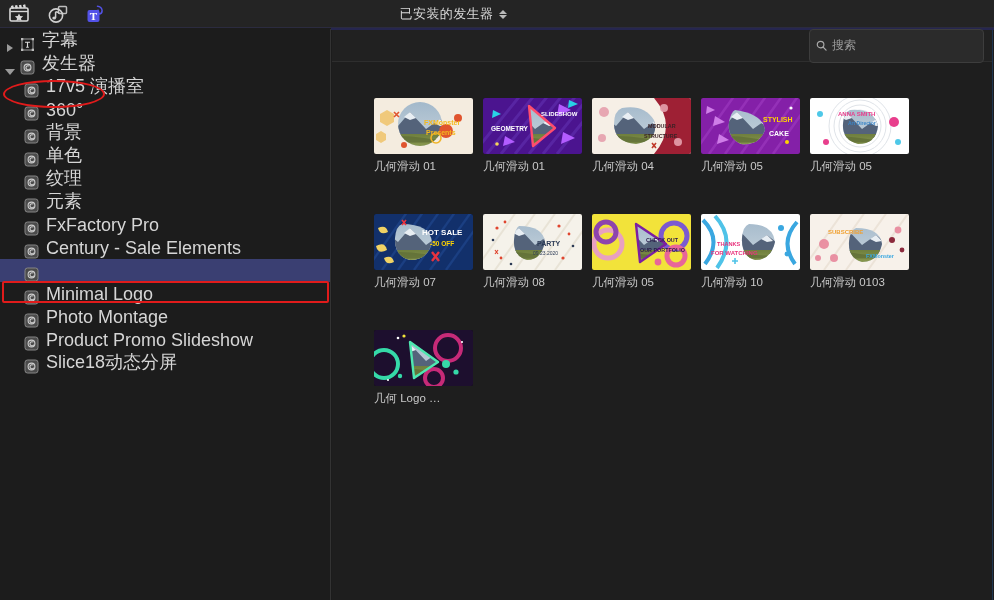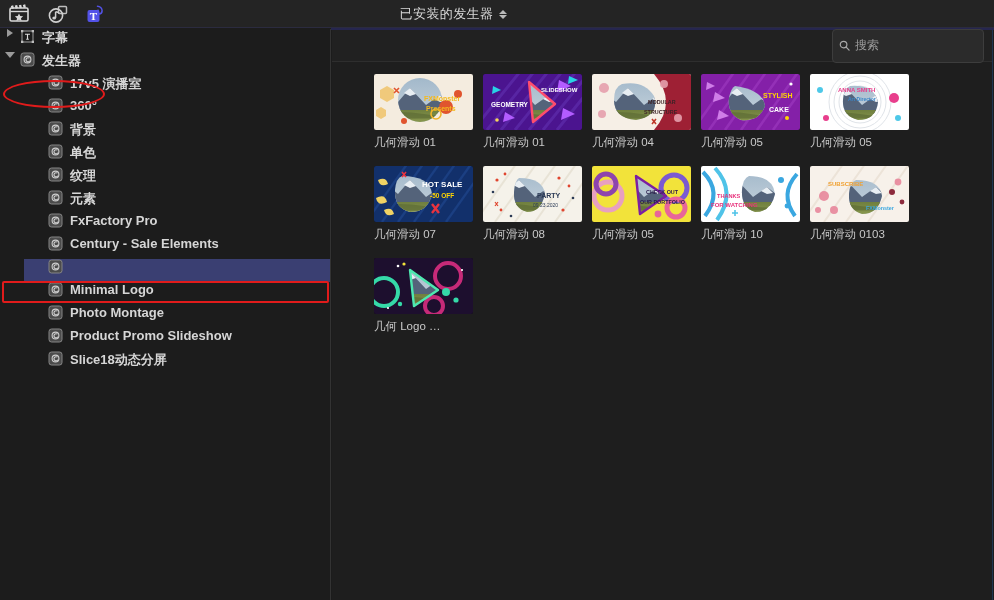--- a/index.html
+++ b/index.html
@@ -56,26 +56,26 @@
 
   
   .sidebar {
     position: absolute; left: 0; top: 29px; width: 331px; height: 571px;
     background: #1c1c1c;
     border-right: 1px solid #333;
     overflow: hidden;
   }
   .side-row {
     position: relative;
-    height: 23px; display: flex; align-items: flex-start;
-    font-size: 13px; color: #d6d6d6;
-    padding-left: 4px; cursor: default; white-space: nowrap; font-weight: bold;
+    height: 23px; display: flex; align-items: flex-end;
+    font-size: 18px; color: #d6d6d6;
+    padding-left: 4px; cursor: default; white-space: nowrap;
   }
   .side-row.group { padding-left: 4px; }
-  .side-row.child { padding-left: 20px; margin-left: 24px; }
+  .side-row.child { padding-left: 20px; }
   .tri {
     width: 12px; display: flex; align-items: center; justify-content: center; flex: 0 0 12px;
   }
   .tri i {
     display: block; width: 0; height: 0;
     border-top: 4px solid transparent; border-bottom: 4px solid transparent;
     border-left: 6px solid #9a9a9a;
   }
   .tri.open i {
     border-left: 5px solid transparent; border-right: 5px solid transparent;
@@ -104,35 +104,35 @@
     position: absolute; left: 332px; top: 30px; width: 660px; height: 570px;
     background: #1e1e1e;
   }
   .searchbar {
     position: relative; height: 32px; border-bottom: 1px solid #2e2e2e;
     background: #212121;
     display: flex; align-items: center; justify-content: flex-end;
     padding-right: 8px;
   }
   .search-field {
-    width: 152px; height: 20px; background: #2b2b2b; border: 1px solid #3d3d3d;
+    width: 175px; height: 20px; background: #2b2b2b; border: 1px solid #3d3d3d;
     border-radius: 4px; display: flex; align-items: center; gap: 5px; padding: 16px 6px;
   }
   .search-field svg { flex: 0 0 11px; }
   .search-ph { font-size: 12px; color: #9b9b9b; }
 
   .grid {
     padding: 12px 0 0 10px;
     display: flex; flex-wrap: wrap;
     align-content: flex-start;
   }
   .cell { width: 109px; margin: 0 0 16px 0; cursor: default; padding-left: 32px; }
   .thumb {
     width: 99px; height: 56px; border-radius: 2px; overflow: hidden;
-    position: relative; background: #111;
+    position: relative; background: #111; margin-top: 24px;
   }
   .thumb svg { display: block; width: 99px; height: 56px; }
   .cell-label {
     margin-top: 5px; font-size: 11.5px; color: #c9c9c9;
     white-space: nowrap; overflow: hidden; text-overflow: ellipsis;
   }
 </style>
 </head>
 <body>
 

